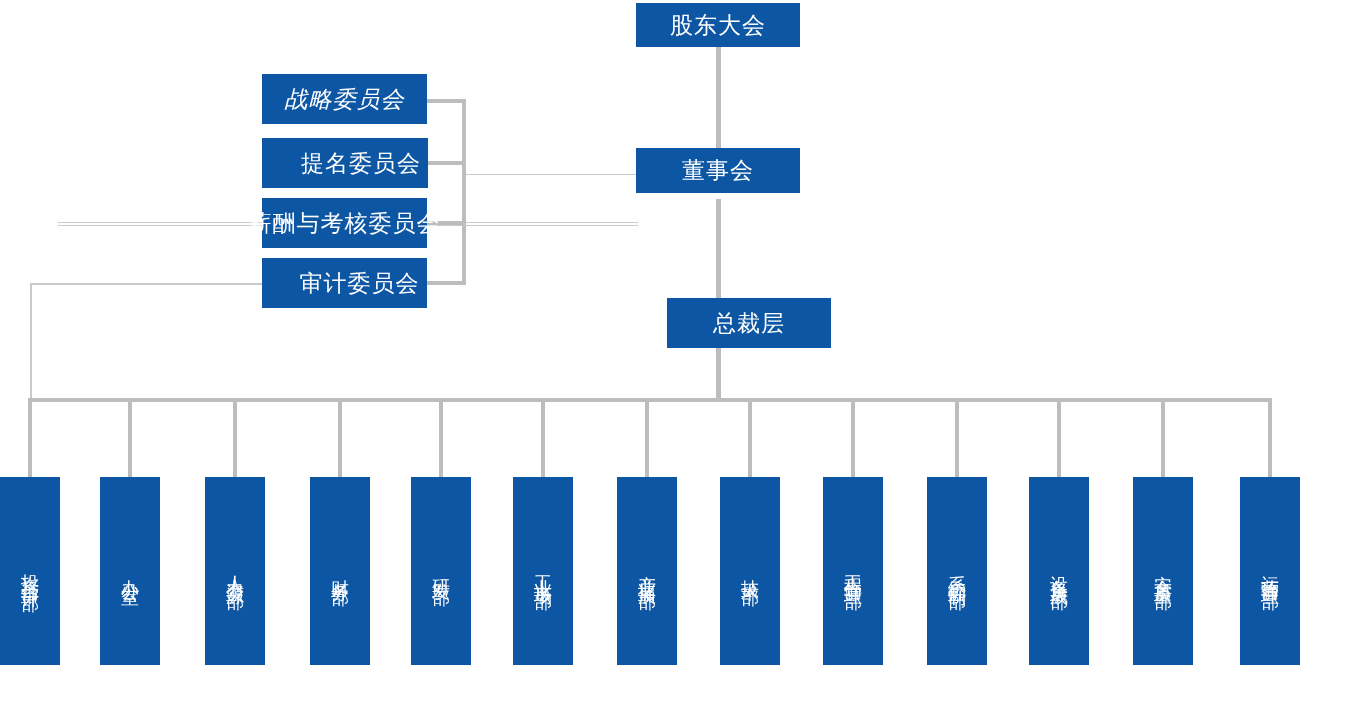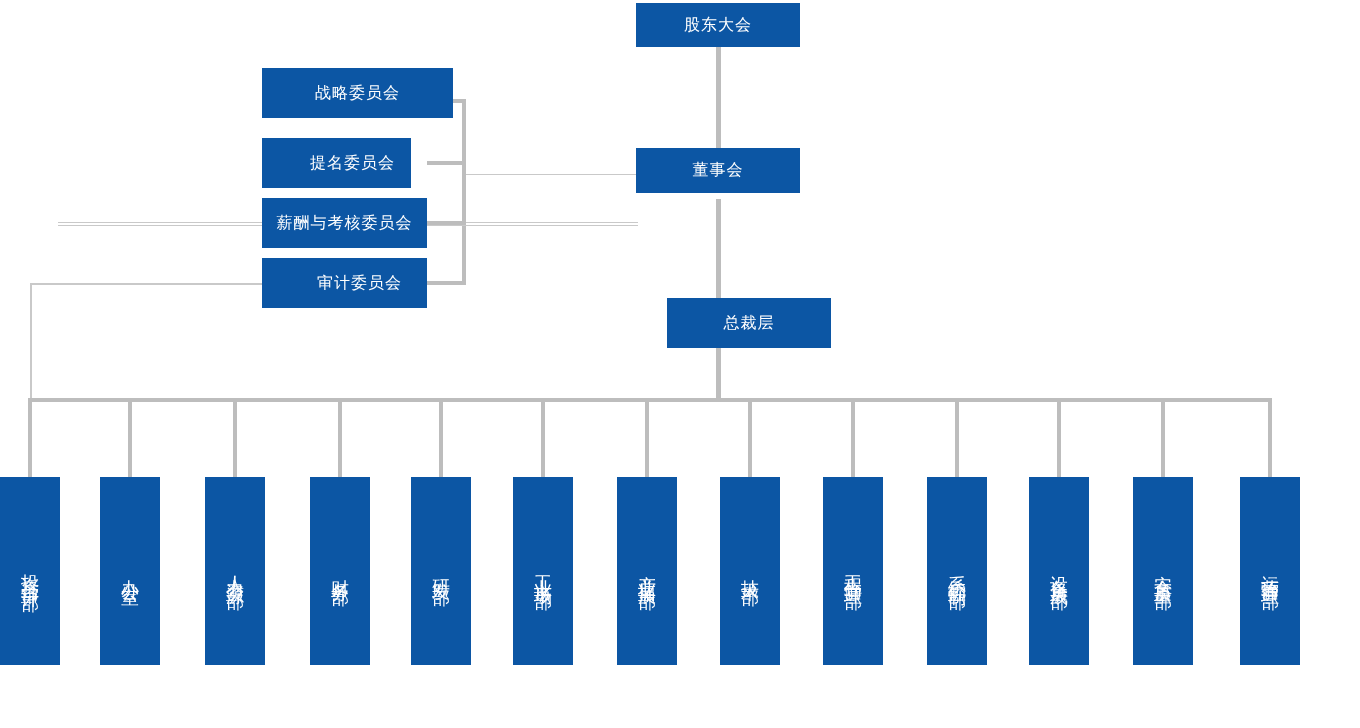--- a/index.html
+++ b/index.html
@@ -3,21 +3,21 @@
 <meta charset="utf-8">
 <style>
   html,body{margin:0;padding:0;background:#fff;}
   .stage{
     position:relative;width:1360px;height:728px;background:var(--bg,#fff);
     font-family:"Liberation Sans","DejaVu Sans",sans-serif;overflow:hidden;
   }
   .box{
     position:absolute;background:var(--box,#0C56A4);color:var(--text,#fff);
     display:flex;align-items:center;justify-content:center;
-    font-size:16px;letter-spacing:1px;box-sizing:border-box;
+    font-size:23px;letter-spacing:1px;box-sizing:border-box;
   }
   .box.h{white-space:nowrap;}
   .box.dept{
     writing-mode:vertical-rl;text-orientation:upright;
     font-size:18px;letter-spacing:4px;line-height:1;
   }
   .line{position:absolute;background:var(--line,#BDBDBD);}
   .line.thin{background:var(--thin,#C9C9C9);}
   .shareholders{left:636px;top:3px;width:164px;height:44px;}
   .board{left:636px;top:148px;width:164px;height:45px;}
@@ -54,23 +54,23 @@
   <div class="line thin audit-h"></div>
   <div class="line thin audit-v"></div>
   <div class="line rail"></div>
 
   <div class="box h shareholders">股东大会</div>
   <div class="box h board">董事会</div>
   <div class="box h president">总裁层</div>
 
   <div id="generated">
       <div class="line" style="left: 427px; top: 99px; width: 39px; height: 4px;"></div>
-      <div class="box h" style="left: 262px; top: 68px; width: 191px; height: 50px;">战略委员会</div>
+      <div class="box h" style="left: 262px; top: 74px; width: 165px; height: 50px; font-style: italic;">战略委员会</div>
       <div class="line" style="left: 427px; top: 161px; width: 39px; height: 4px;"></div>
-      <div class="box h" style="left: 262px; top: 138px; width: 149px; height: 50px; padding-left: 32px;">提名委员会</div>
+      <div class="box h" style="left: 262px; top: 138px; width: 166px; height: 50px; padding-left: 32px;">提名委员会</div>
       <div class="line" style="left: 427px; top: 221px; width: 39px; height: 4px;"></div>
       <div class="box h" style="left: 262px; top: 198px; width: 165px; height: 50px;">薪酬与考核委员会</div>
       <div class="line" style="left: 427px; top: 281px; width: 39px; height: 4px;"></div>
       <div class="box h" style="left: 262px; top: 258px; width: 165px; height: 50px; padding-left: 30px;">审计委员会</div>
       <div class="line" style="left: 28px; top: 400px; width: 4px; height: 77px;"></div>
       <div class="box dept" style="left: 0px; top: 477px; width: 60px; height: 188px;">投资与审计部</div>
       <div class="line" style="left: 128px; top: 400px; width: 4px; height: 77px;"></div>
       <div class="box dept" style="left: 100px; top: 477px; width: 60px; height: 188px;">办公室</div>
       <div class="line" style="left: 233px; top: 400px; width: 4px; height: 77px;"></div>
       <div class="box dept" style="left: 205px; top: 477px; width: 60px; height: 188px;">人力资源部</div>

